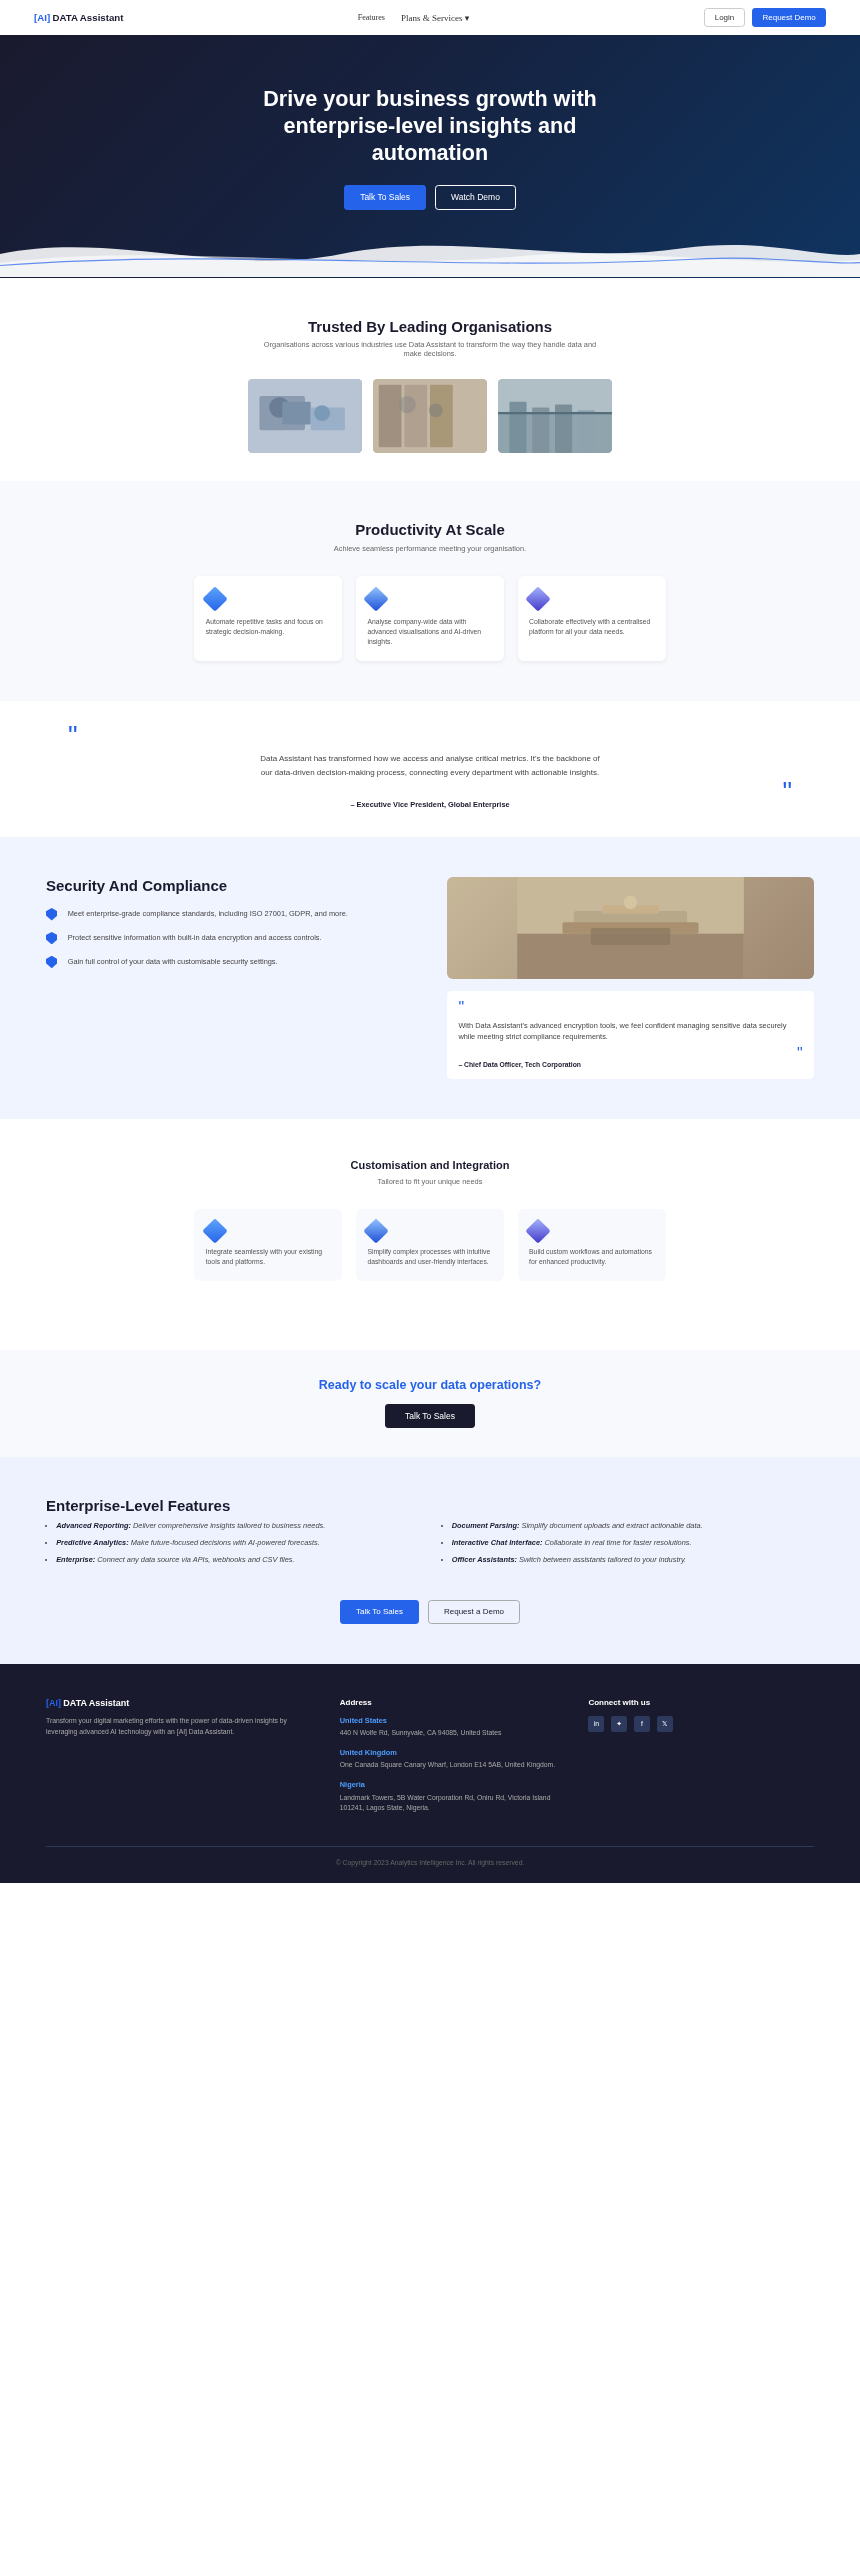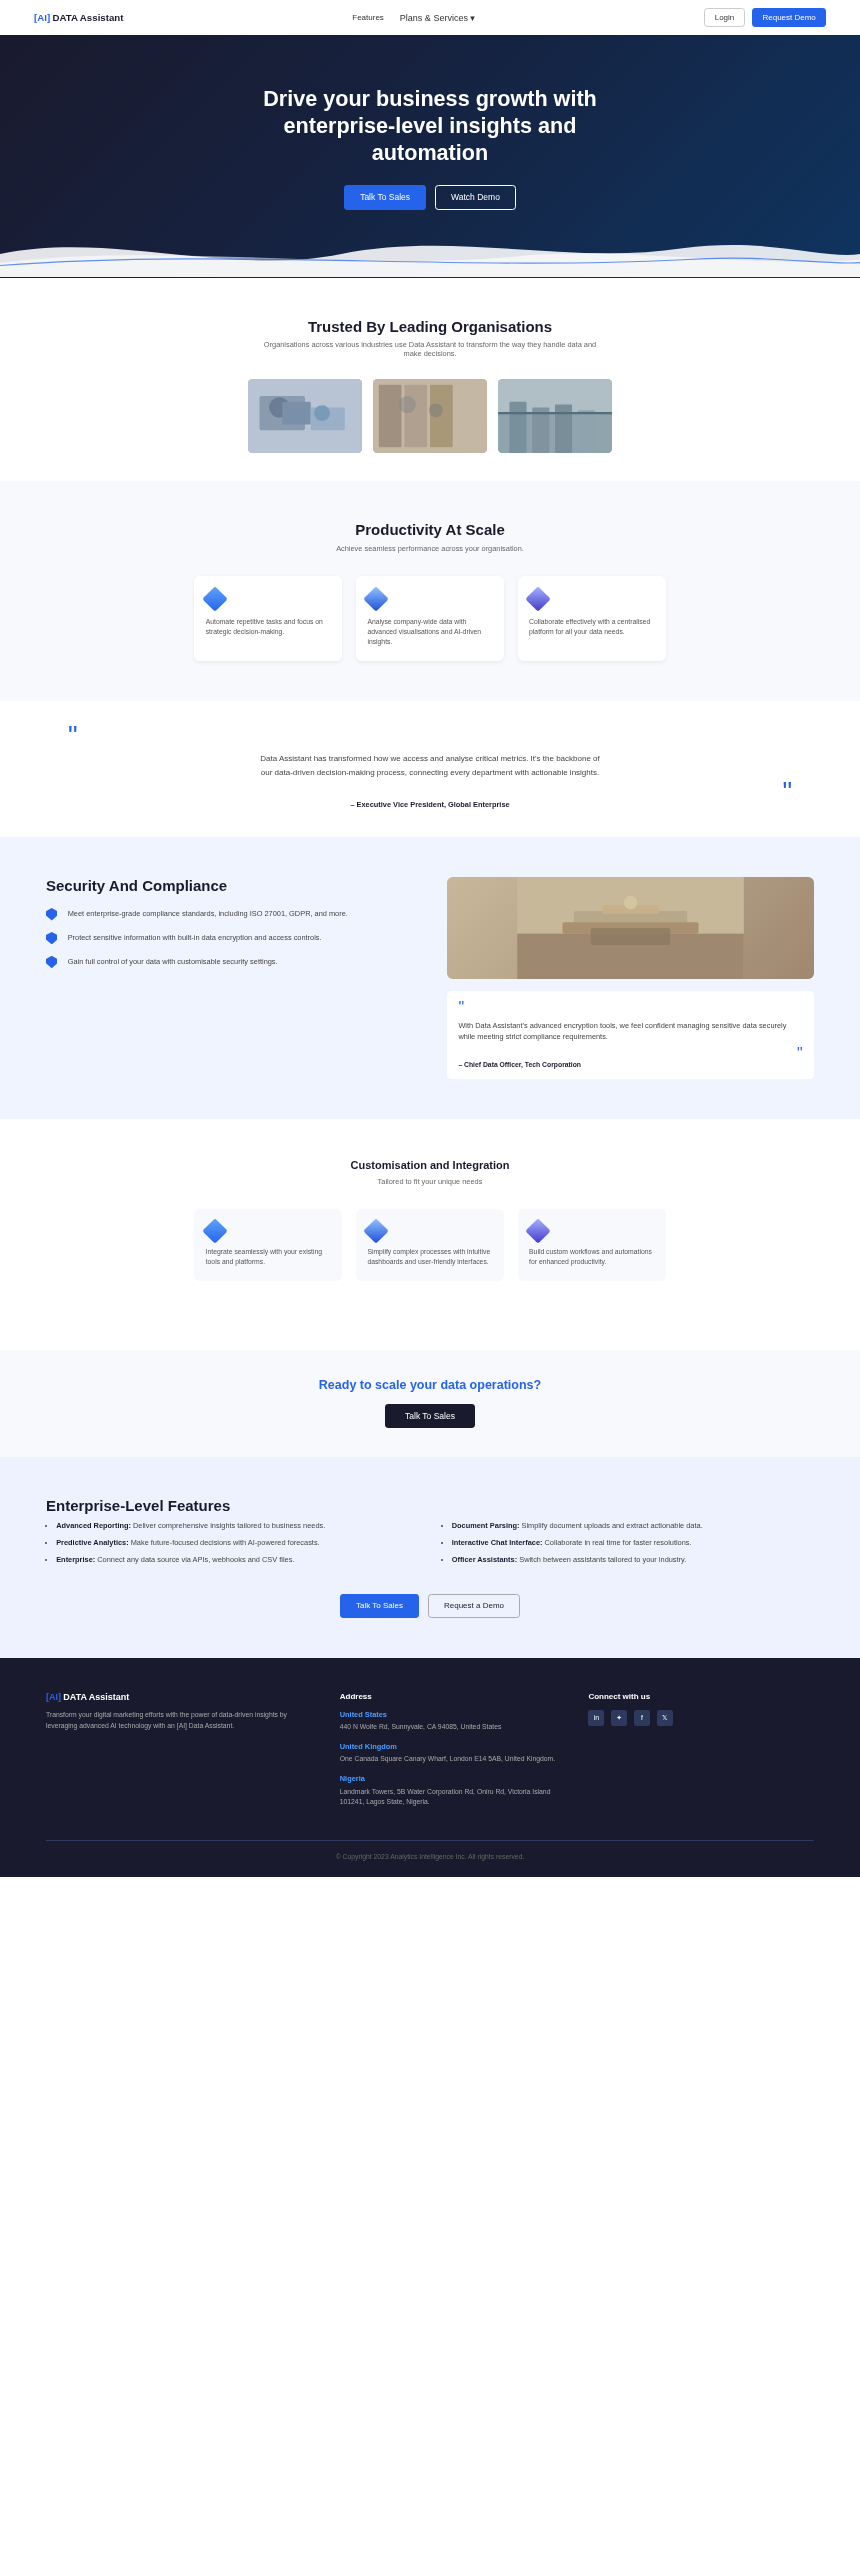--- a/index.html
+++ b/index.html
@@ -7,21 +7,21 @@
 
     
     nav {
       display: flex; align-items: center; justify-content: space-between;
       padding: 8px 34px; background: #fff; position: relative; z-index: 10;
       box-shadow: 0 0.6px 2.3px rgba(0,0,0,0.08);
     }
     .nav-logo { display: flex; align-items: center; gap: 2.3px; font-weight: 700; font-size: 9.7px; color: #1a1a2e; }
     .nav-logo .bracket { color: #2563eb; font-weight: 900; }
     .nav-logo .ai { color: #2563eb; font-weight: 900; }
-    .nav-links { display: flex; align-items: center; gap: 16px; }
+    .nav-links { display: flex; align-items: center; gap: 16px; font-family: Liberation Serif, serif; }
     .nav-links a { text-decoration: none; color: #333; font-size: 8px; }
     .nav-links .dropdown { display: flex; align-items: center; gap: 2.3px; cursor: pointer; }
     .nav-actions { display: flex; align-items: center; gap: 6.8px; }
     .btn-login { border: 0.6px solid #ccc; background: #fff; color: #333; padding: 4px 10.2px; border-radius: 3.4px; font-size: 8px; cursor: pointer; }
     .btn-request { background: #2563eb; color: #fff; border: none; padding: 4.6px 10.2px; border-radius: 3.4px; font-size: 8px; cursor: pointer; }
 
     
     .hero {
       background: linear-gradient(135deg, #1a1a2e 0%, #16213e 40%, #0f3460 100%);
       color: #fff; text-align: center; padding: 51px 34px 68px;
@@ -85,21 +85,21 @@
 
     
     .cta-section { padding: 28.5px 34px; background: #f8f9fc; text-align: center; }
     .cta-section h2 { font-size: 12.5px; font-weight: 700; color: #1a1a2e; margin-bottom: 11.4px; }
     .cta-section h2 span { color: #2563eb; }
     .btn-cta { background: #1a1a2e; color: #fff; border: none; padding: 7.4px 20.5px; border-radius: 3.4px; font-size: 8.5px; cursor: pointer; }
 
     
     .enterprise { padding: 40px 46px; background: #eef2ff; }
     .enterprise h2 { font-size: 15px; font-weight: 700; color: #1a1a2e; text-align: left; margin-bottom: 5.7px; }
-    .ent-cols { display: flex; gap: 23px; margin-bottom: 23px; }
+    .ent-cols { display: flex; gap: 23px; margin-bottom: 29px; font-style: italic; }
     .ent-col { flex: 1; }
     .ent-col ul { list-style: disc; padding-left: 10.2px; }
     .ent-col ul li { font-size: 7.4px; color: #444; line-height: 1.7; margin-bottom: 4.6px; }
     .ent-col ul li strong { color: #1a1a2e; }
     .ent-btns { display: flex; gap: 9px; justify-content: center; }
     .btn-ent-talk { background: #2563eb; color: #fff; border: none; padding: 6.8px 16px; border-radius: 3.4px; font-size: 8px; cursor: pointer; }
     .btn-ent-demo { background: transparent; color: #1a1a2e; border: 0.6px solid #aaa; padding: 6.3px 15px; border-radius: 3.4px; font-size: 8px; cursor: pointer; }
 
     
     footer { background: #1a1a2e; color: #ccc; padding: 34px 46px 17px; }
@@ -189,21 +189,21 @@
         <rect x="100" y="45" width="30" height="85" rx="2" fill="#7a8e9a"></rect>
         <rect x="140" y="55" width="30" height="75" rx="2" fill="#8fa3ae"></rect>
         <rect x="0" y="58" width="200" height="4" fill="#546e7a"></rect>
       </svg>
     </div>
   </div>
 </section>
 
 <section class="productivity">
   <h2>Productivity At Scale</h2>
-  <p class="sub">Achieve seamless performance across your organisation.</p>
+  <p class="sub">Achieve seamless performance meeting your organisation.</p>
   <div class="prod-cards">
     <div class="prod-card">
       <div class="icon-box">
         <div class="icon-diamond"></div>
       </div>
       <p>Automate repetitive tasks and focus on strategic decision-making.</p>
     </div>
     <div class="prod-card">
       <div class="icon-box">
         <div class="icon-diamond" style="background: linear-gradient(135deg, #93c5fd, #1d4ed8);"></div>

